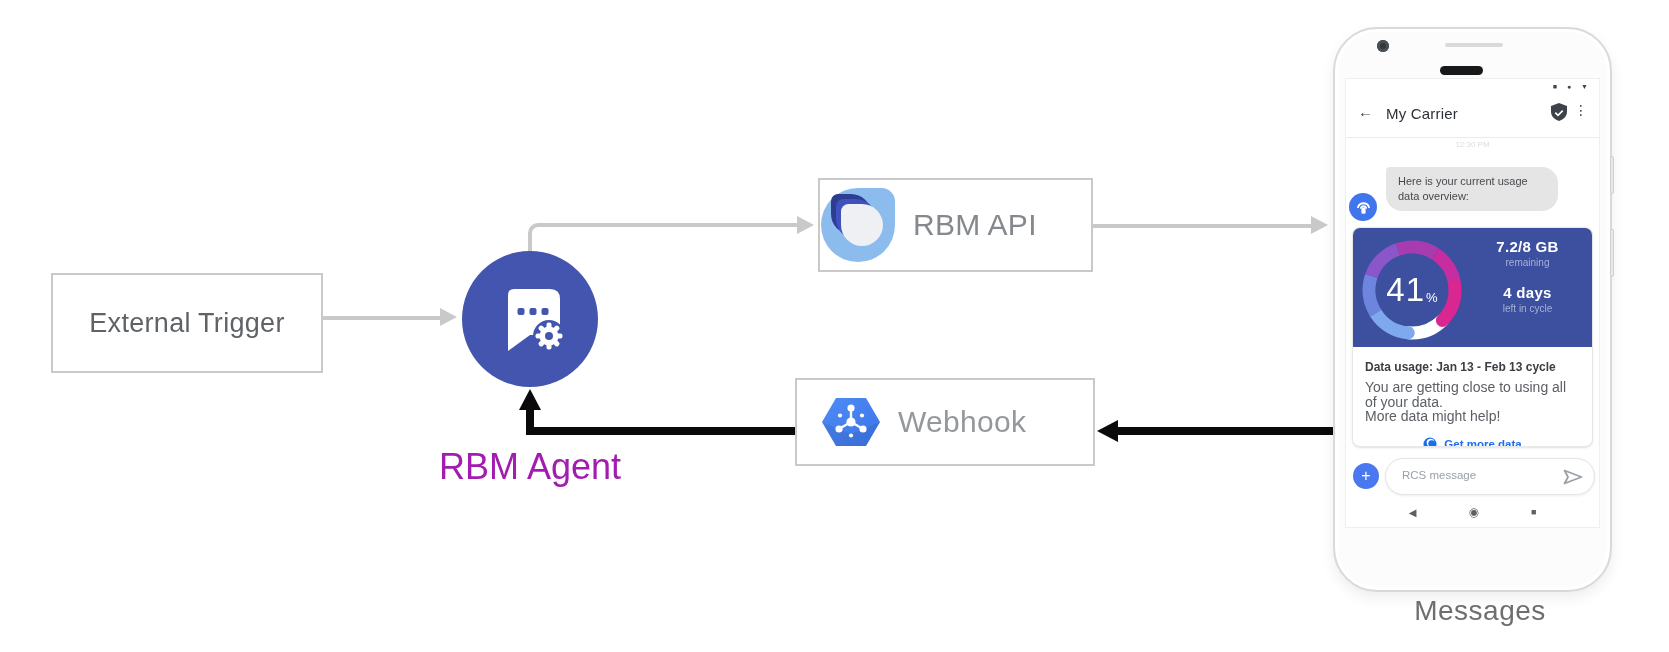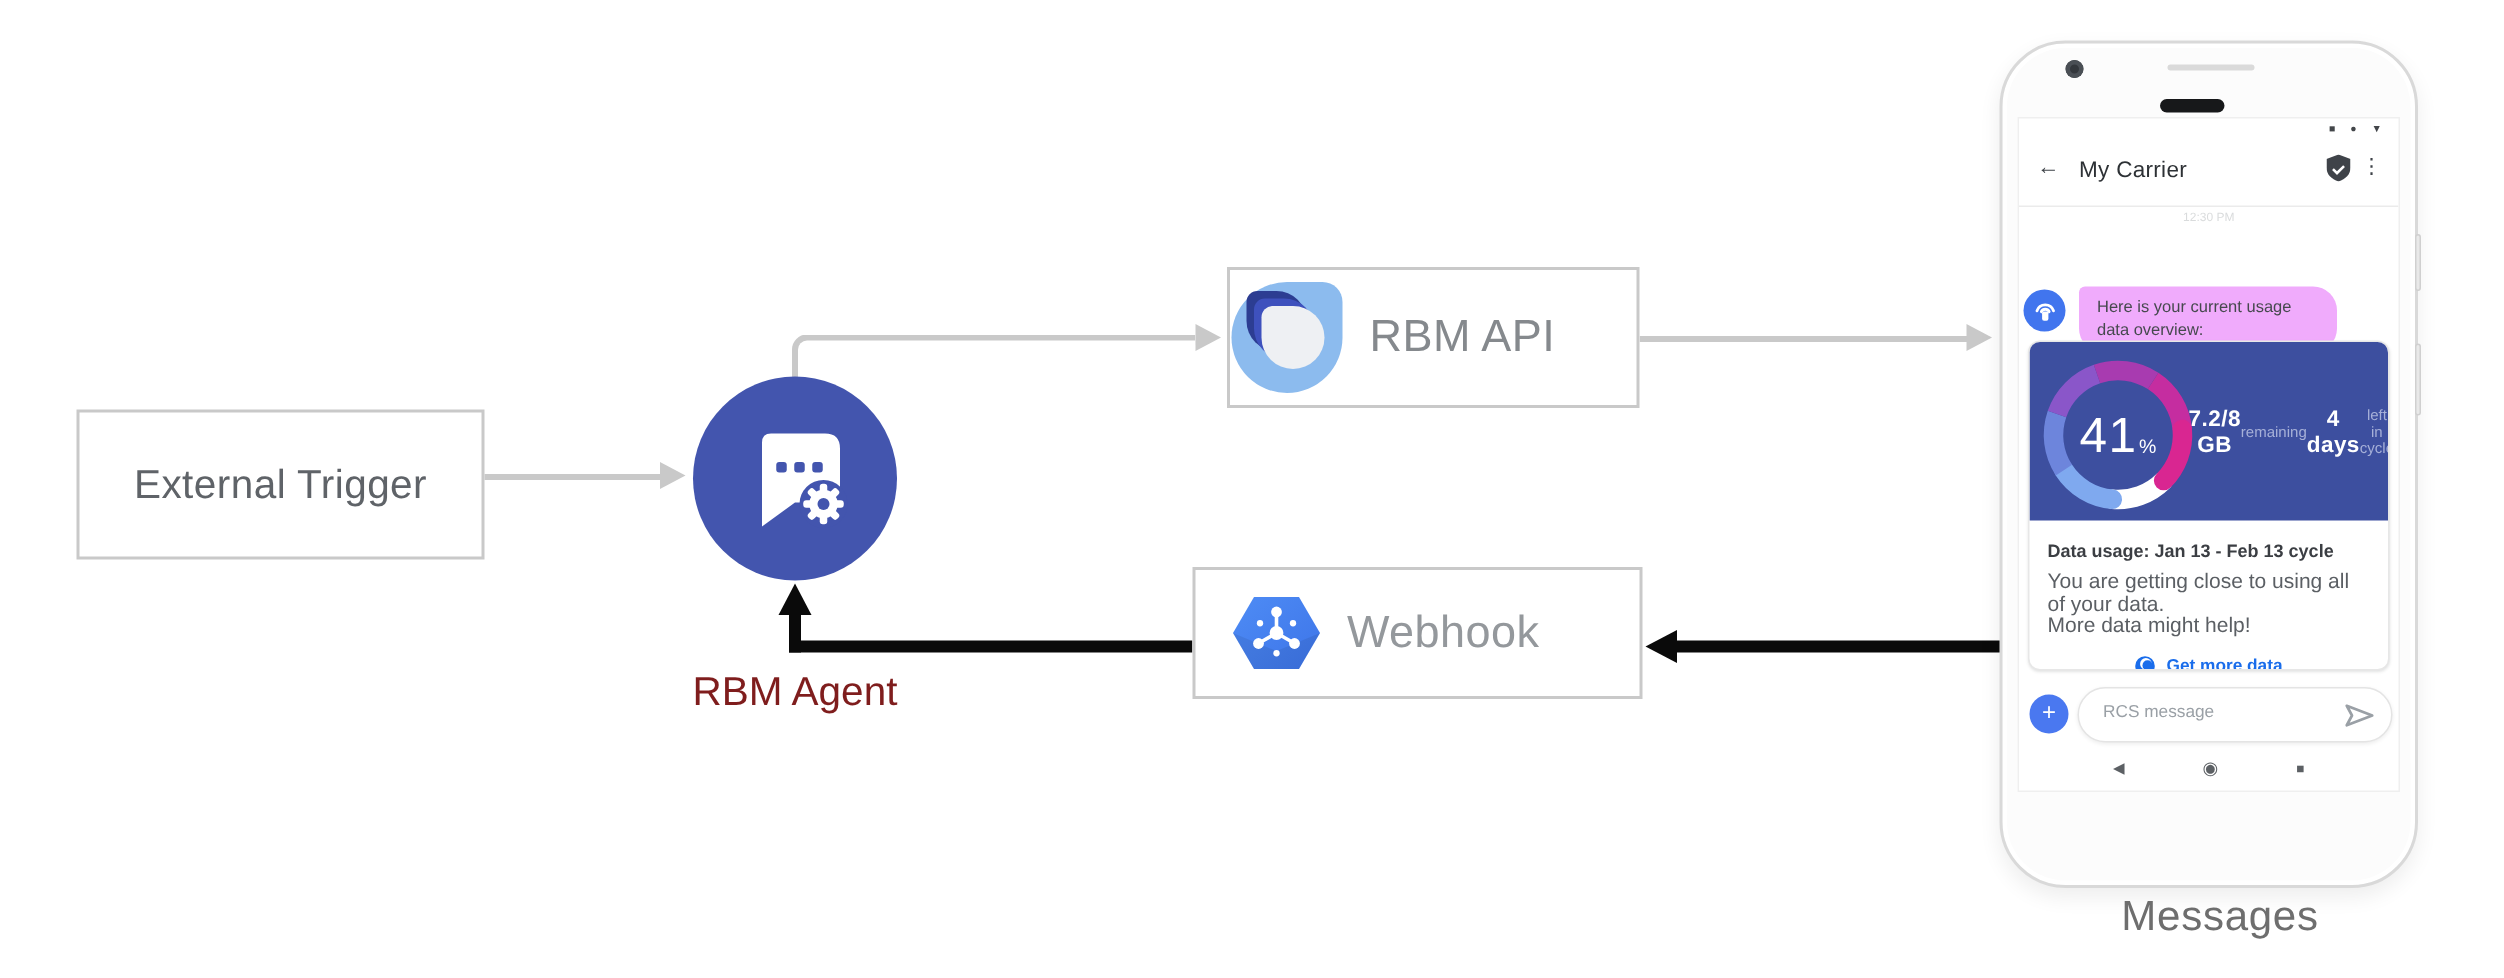--- a/index.html
+++ b/index.html
@@ -9,21 +9,21 @@
 
   
   .dbox { position:absolute; background:#fff; border:2px solid #c9c9c9; display:flex; align-items:center; }
   .box-ext { left:51px; top:273px; width:272px; height:100px; justify-content:center; }
   .box-ext .lbl { font-size:27px; color:#5f6368; letter-spacing:.3px; }
   .box-api { left:818px; top:178px; width:275px; height:94px; padding-left:1px; }
   .box-api .lbl { font-size:30px; color:#85898d; margin-left:18px; letter-spacing:.3px; }
   .box-web { left:795px; top:378px; width:300px; height:88px; padding-left:24px; }
   .box-web .lbl { font-size:30px; color:#94989c; margin-left:17px; letter-spacing:.3px; }
 
-  .diagram-label { position:absolute; font-size:27px; color:#7f1d1d; text-align:center; }
+  .diagram-label { position:absolute; font-size:36px; color:#a21caf; text-align:center; }
   .lbl-agent { left:430px; top:446px; width:200px; }
   .lbl-messages { left:1380px; top:595px; width:200px; color:#6e6e6e; font-size:28px; font-weight:300; letter-spacing:.5px; }
 
   
   .agent-circle { position:absolute; left:462px; top:251px; width:136px; height:136px; border-radius:50%;
                   background:#4355ae; display:flex; align-items:center; justify-content:center; }
 
   
   .api-logo { position:relative; width:74px; height:74px; border-radius:50% 18% 50% 50%; background:#8cbbee; }
   .api-logo .drop { position:absolute; border-radius:18% 50% 50% 50%; }
@@ -54,32 +54,32 @@
   .statusbar { position:absolute; top:4px; right:7px; font-size:7px; color:#43464a; letter-spacing:4px; }
   .appbar { position:absolute; left:0; top:14px; width:100%; height:45px; border-bottom:1px solid #ebebeb; }
   .back-ic { position:absolute; left:12px; top:11px; font-size:15px; color:#3f4349; line-height:1; }
   .appbar-title { position:absolute; left:40px; top:12px; font-size:15px; font-weight:500; color:#2d3135; letter-spacing:.2px; }
   .shield-ic { position:absolute; right:32px; top:10px; }
   .kebab-ic { position:absolute; right:11px; top:9px; font-size:14px; color:#3f4349; }
   .faint-ts { position:absolute; left:0; top:47px; width:100%; text-align:center; font-size:8px; color:rgba(120,125,130,.28); }
 
   .avatar { position:absolute; left:3px; top:114px; width:28px; height:28px; border-radius:50%; background:#4175ee;
             display:flex; align-items:center; justify-content:center; }
-  .bubble { position:absolute; left:40px; top:112px; width:172px; background:#f0abfc; border-radius:4px 16px 16px 16px;
+  .bubble { position:absolute; left:40px; top:88px; width:172px; background:#e5e5e5; border-radius:4px 16px 16px 16px;
             padding:7px 12px; font-size:11px; line-height:15px; color:#46494e; }
 
   .card { position:absolute; left:6px; top:148px; width:241px; height:220px; border-radius:8px; background:#fff;
           border:1px solid #e7e7e7; box-shadow:0 1px 2px rgba(60,64,67,.15); overflow:hidden; }
   .card-blue { position:relative; width:100%; height:119px; background:#3d4f9f; }
   .gauge-wrap { position:absolute; left:4px; top:7px; width:110px; height:110px; }
   .gauge-txt { position:absolute; left:4px; top:7px; width:110px; height:110px; display:flex; align-items:center; justify-content:center; color:#fff; }
   .gauge-txt .big { font-size:33px; font-weight:300; letter-spacing:1px; }
   .gauge-txt .pct { font-size:13px; margin-left:1px; align-self:center; padding-top:14px; }
-  .card-blue-right { position:absolute; left:114px; right:4px; top:0; height:100%; display:flex; flex-direction:row;
-                     align-items:center; justify-content:center; text-align:center; color:#fff; padding-top:0; }
+  .card-blue-right { position:absolute; left:114px; right:4px; top:0; height:100%; display:flex; flex-direction:column;
+                     align-items:center; justify-content:flex-start; text-align:center; color:#fff; padding-top:10px; }
   .cbv { font-size:15px; font-weight:bold; letter-spacing:.3px; }
   .cbl { font-size:10px; color:#a6b0d8; margin-top:2px; }
   .cb-gap { height:16px; }
   .card-body { padding:13px 12px 0 12px; }
   .cb-title { font-size:12px; font-weight:bold; color:#3b3e43; }
   .cb-text { font-size:14px; line-height:14.5px; color:#5b5f64; margin-top:6px; }
   .cta-row { display:flex; align-items:center; justify-content:center; margin-top:13px; cursor:pointer; }
   .cta-label { font-size:11.5px; font-weight:bold; color:#1a6deb; margin-left:7px; }
 
   .plus-btn { position:absolute; left:7px; top:384px; width:26px; height:26px; border-radius:50%; background:#4a78f0;

